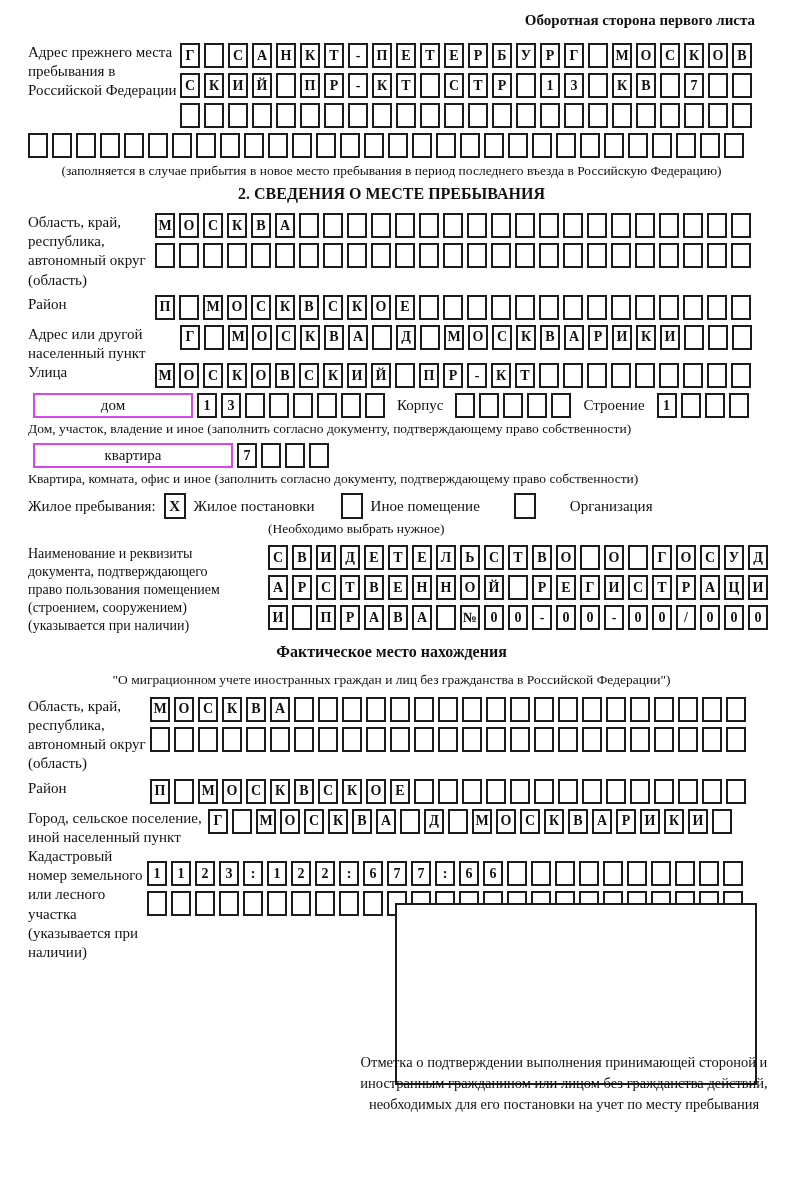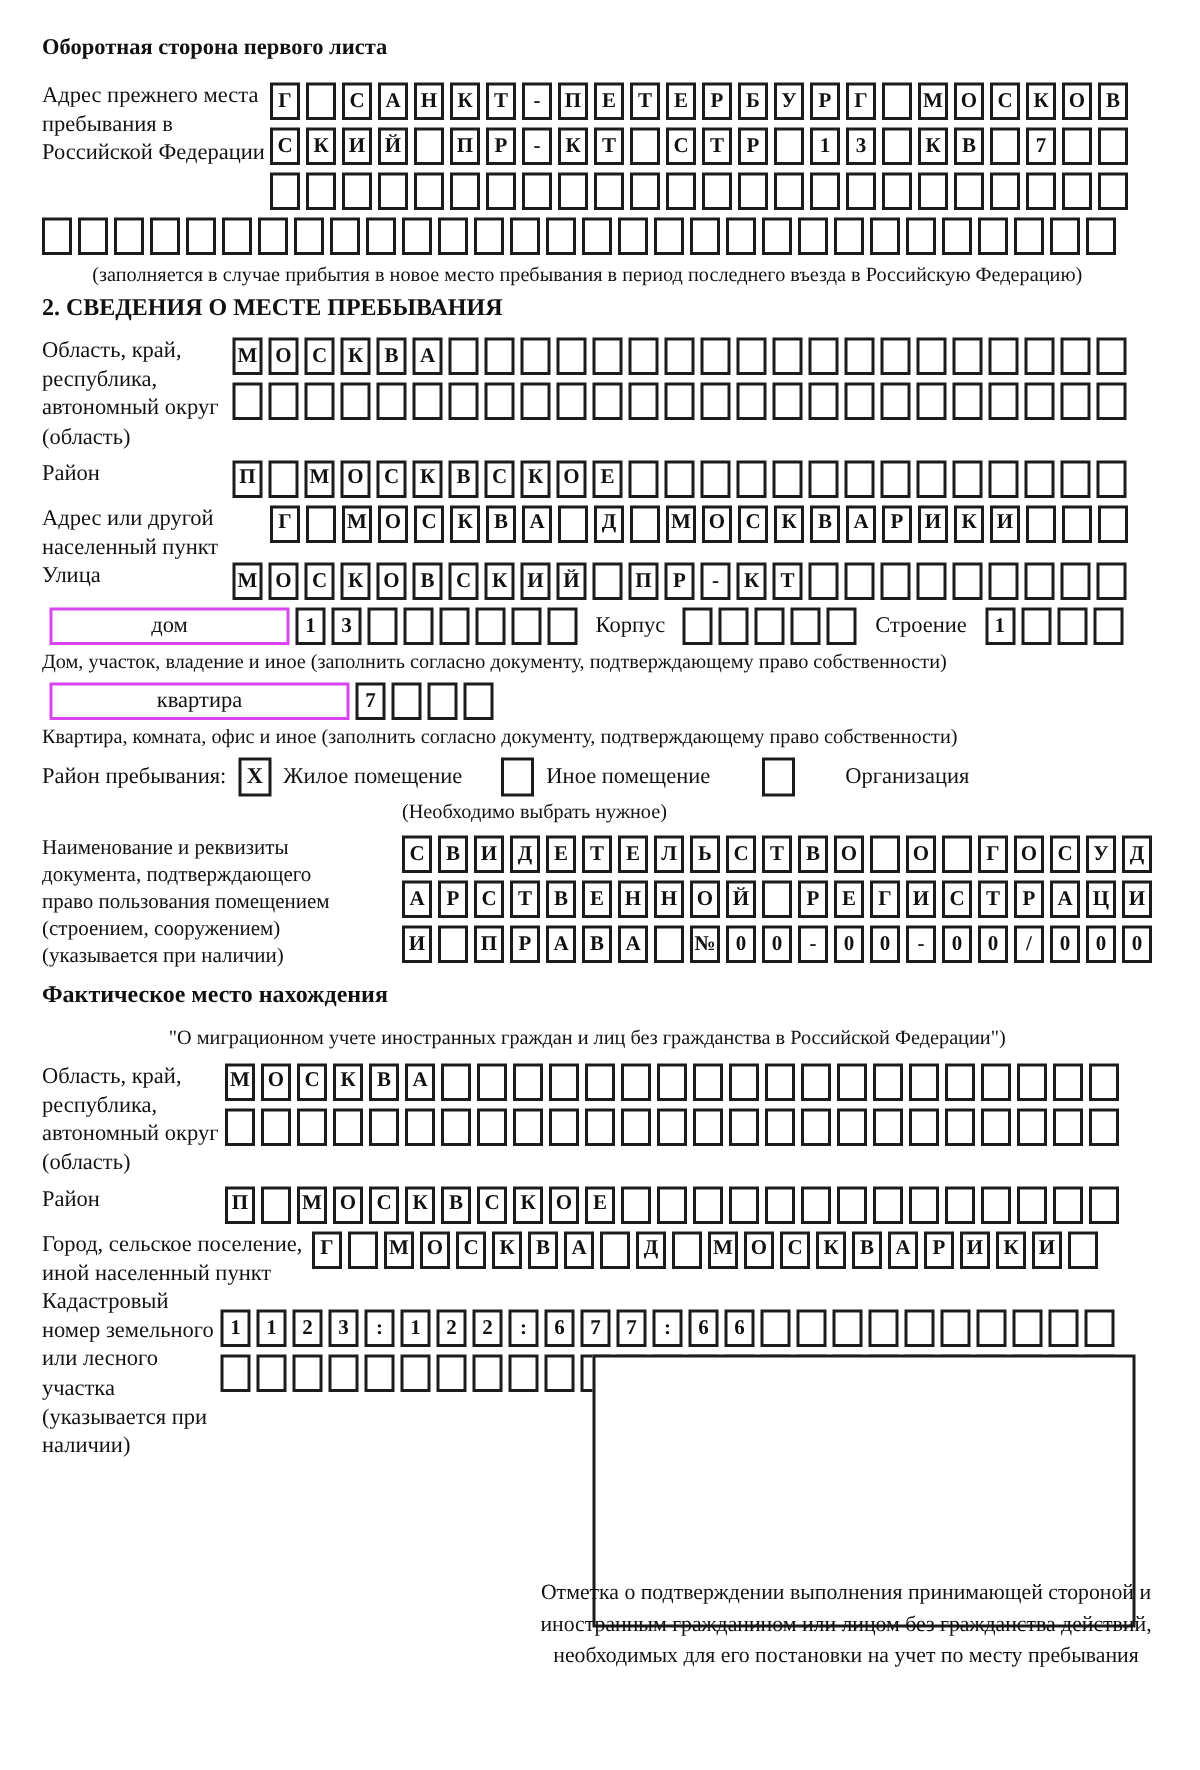--- a/index.html
+++ b/index.html
@@ -1,35 +1,35 @@
 <!DOCTYPE html>
 <html><head>
 <meta charset="utf-8">
 <style>
   html,body{margin:0;padding:0;background:#ffffff;}
   .page{
     position:relative;width:800px;height:1180px;box-sizing:border-box;
     padding:6px 45px 0 28px;overflow:hidden;color:#111;
     font-family:"Liberation Serif","DejaVu Serif",serif;
   }
-  .hdr{ font-size:15px;margin:18px 0 14px;font-weight:600;}
+  .hdr{ text-align:right;font-size:15px;margin:6px 0 14px;font-weight:600;}
   .flexrow{display:flex;align-items:flex-start;}
   .lbl{font-size:15px;line-height:1.28;flex:0 0 auto;}
   .w152{width:152px;} .w127{width:127px;} .w212{width:212px;}
   .w122{width:122px;} .w180{width:180px;} .w119{width:119px;}
   .rows{display:flex;flex-direction:column;}
   .cellrow{display:flex;gap:4px;margin-bottom:5px;}
   .cell{
     flex:0 0 auto;width:20px;height:25px;box-sizing:border-box;
     border:2px solid #1c1c1c;display:flex;align-items:center;justify-content:center;
     font-size:14px;font-weight:600;background:#fff;
   }
   .note{font-size:13.5px;margin:0 0 6px;}
   .note.center{text-align:center;}
-  .sect-title{text-align:left;font-weight:bold;font-size:16px;margin:4px 0 10px;}
+  .sect-title{text-align:center;font-weight:bold;font-size:16px;margin:4px 0 10px;}
   .inline-label{font-size:15px;line-height:25px;padding:0 8px;flex:0 0 auto;}
   .bigbox{
     box-sizing:border-box;border:2px solid #d946ef;height:25px;display:flex;
     align-items:center;justify-content:center;font-size:15px;flex:0 0 auto;background:#fff;
   }
   .house-row{margin-left:5px;margin-bottom:3px;}
   .chk{
     flex:0 0 auto;width:22px;height:26px;box-sizing:border-box;border:2px solid #1c1c1c;
     display:flex;align-items:center;justify-content:center;font-size:15px;font-weight:600;background:#fff;
   }
@@ -360,25 +360,25 @@
     <div class="cellrow mb0">
         <span class="cell">7</span>
         <span class="cell"></span>
         <span class="cell"></span>
         <span class="cell"></span>
       </div>
   </div>
   <div class="note">Квартира, комната, офис и иное (заполнить согласно документу, подтверждающему право собственности)</div>
 
   <div class="stay">
-    <span>Район пребывания:</span>
+    <span>Жилое пребывания:</span>
     <span class="gap-s"></span>
     <span class="chk">X</span>
     <span class="gap-s"></span>
-    <span>Жилое помещение</span>
+    <span>Жилое постановки</span>
     <span class="gap-m"></span>
     <span class="chk"></span>
     <span class="gap-s"></span>
     <span>Иное помещение</span>
     <span class="gap-l"></span>
     <span class="chk"></span>
     <span class="gap-l"></span>
     <span>Организация</span>
   </div>
   <div class="stay-note">(Необходимо выбрать нужное)</div>

